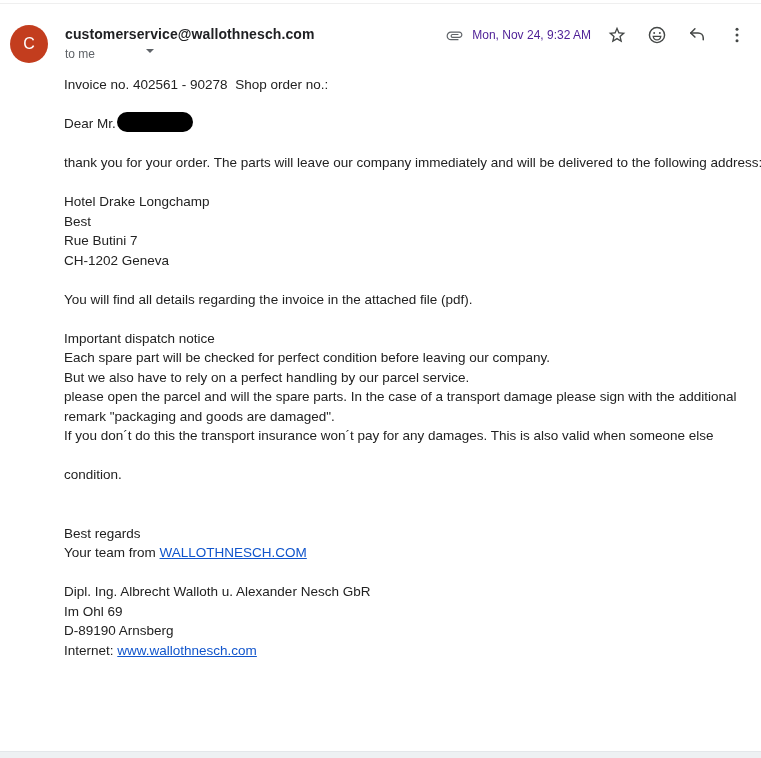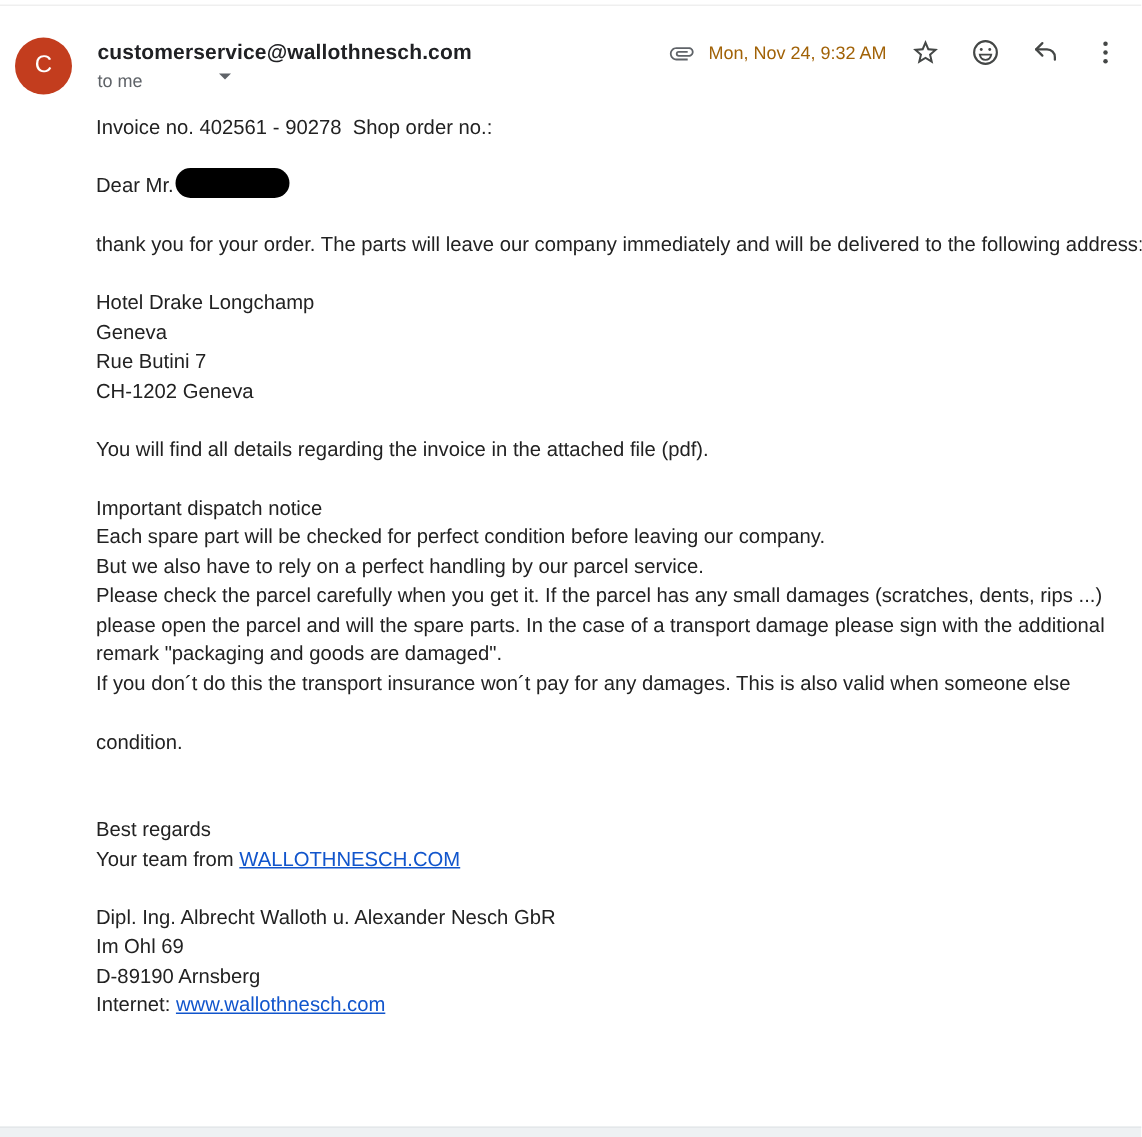--- a/index.html
+++ b/index.html
@@ -61,21 +61,21 @@
   }
   .meta-row {
     position: absolute;
     right: 14px; top: 22px;
     height: 26px;
     display: flex;
     align-items: center;
   }
   .meta-row .date {
     font-size: 12px;
-    color: #a16207;
+    color: #4c1d95;
     margin: 0 16px 0 8px;
     white-space: nowrap;
   }
   .icon-btn {
     width: 20px; height: 20px;
     margin-left: 20px;
     display: flex;
     align-items: center;
     justify-content: center;
     cursor: pointer;
@@ -178,30 +178,29 @@
 </div>
 
 <div class="mail-body" id="mail-body">
     <div class="line"><span>Invoice no. 402561 - 90278  Shop order no.:</span></div>
     <div class="line"></div>
     <div class="line"><span>Dear Mr.</span><span class="redacted"></span></div>
     <div class="line"></div>
     <div class="line"><span>thank you for your order. The parts will leave our company immediately and will be delivered to the following address:</span></div>
     <div class="line"></div>
     <div class="line"><span>Hotel Drake Longchamp</span></div>
-    <div class="line"><span>Geneva</span></div>
+    <div class="line"><span>Best</span></div>
     <div class="line"><span>Rue Butini 7</span></div>
     <div class="line"><span>CH-1202 Geneva</span></div>
     <div class="line"></div>
     <div class="line"><span>You will find all details regarding the invoice in the attached file (pdf).</span></div>
     <div class="line"></div>
     <div class="line"><span>Important dispatch notice</span></div>
     <div class="line"><span>Each spare part will be checked for perfect condition before leaving our company.</span></div>
     <div class="line"><span>But we also have to rely on a perfect handling by our parcel service.</span></div>
-    <div class="line"><span>Please check the parcel carefully when you get it. If the parcel has any small damages (scratches, dents, rips ...)</span></div>
     <div class="line"><span>please open the parcel and will the spare parts. In the case of a transport damage please sign with the additional</span></div>
     <div class="line"><span>remark "packaging and goods are damaged".</span></div>
     <div class="line"><span>If you don´t do this the transport insurance won´t pay for any damages. This is also valid when someone else</span></div>
     <div class="line"></div>
     <div class="line"><span>condition.</span></div>
     <div class="line"></div>
     <div class="line"></div>
     <div class="line"><span>Best regards</span></div>
     <div class="line"><span>Your team from </span><a>WALLOTHNESCH.COM</a></div>
     <div class="line"></div>

